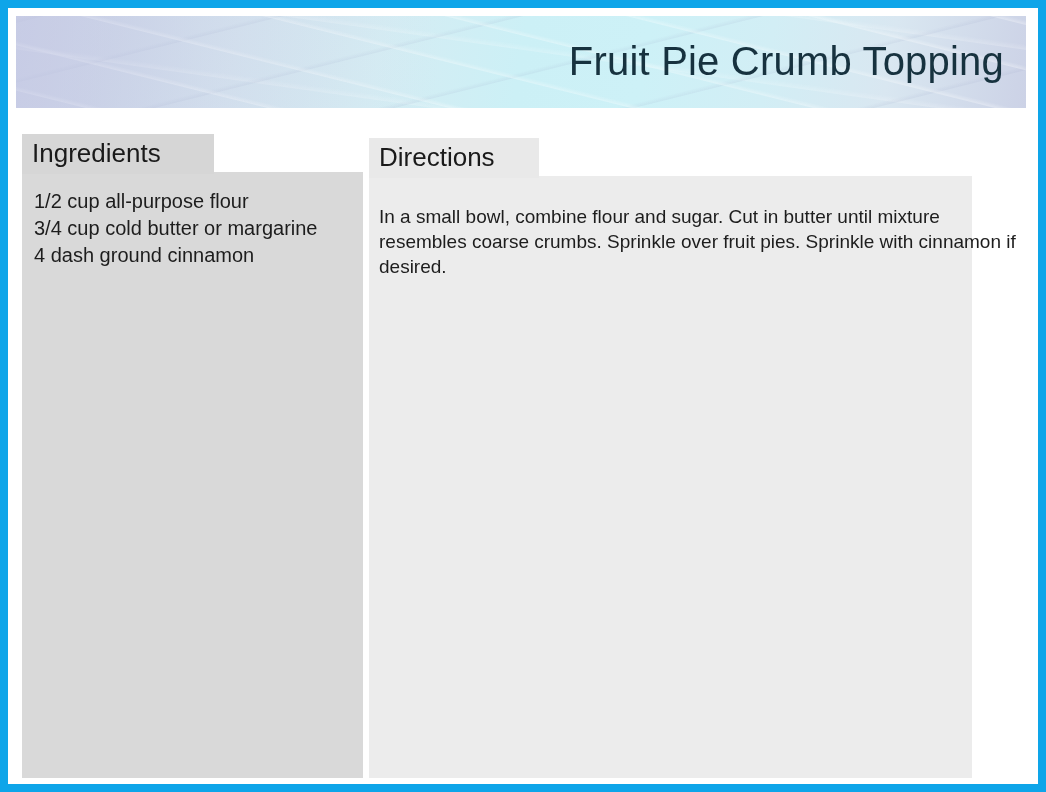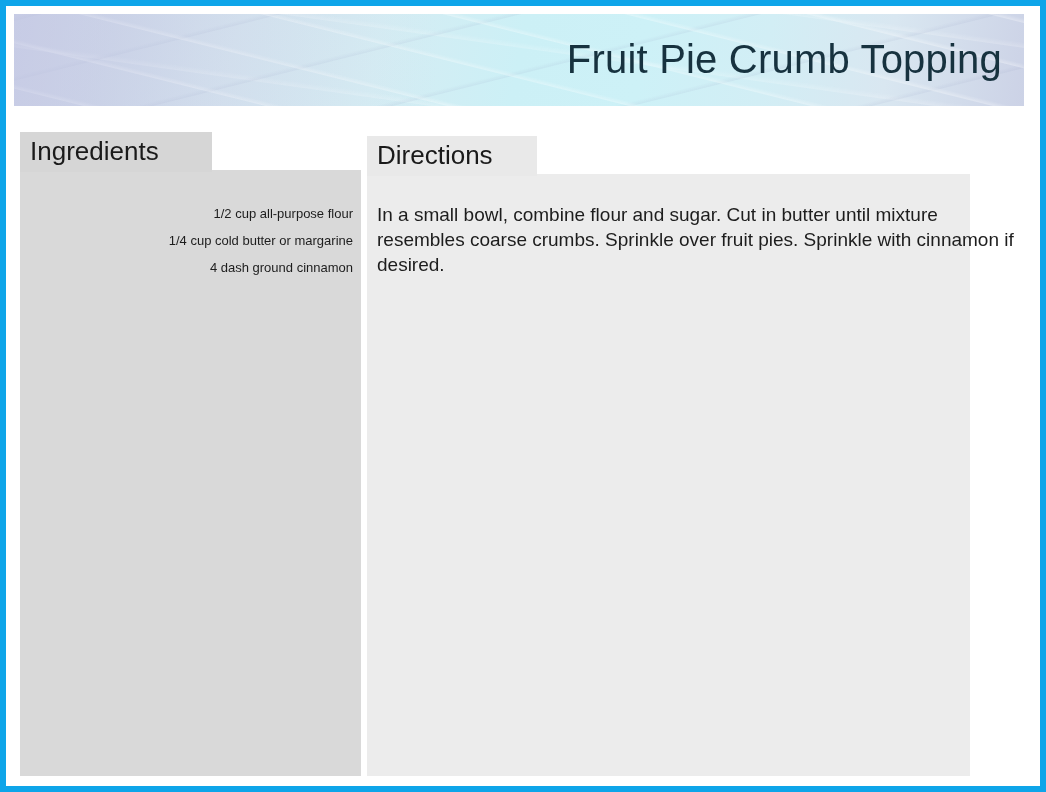--- a/index.html
+++ b/index.html
@@ -14,21 +14,21 @@
     font-family: "Liberation Sans", sans-serif;
     background: #ffffff;
   }
 
   
   #card-frame {
     position: relative;
     width: 1046px;
     height: 792px;
     box-sizing: border-box;
-    border: 6px solid #0ea5e9;
+    border: 8px solid #0ea5e9;
     background: #ffffff;
   }
 
   #card-inner {
     position: absolute;
     left: 0; top: 0;
     width: 1026px;
     height: 772px;
     background: #ffffff;
   }
@@ -135,26 +135,25 @@
     left: 361px;
     top: 168px;
     width: 603px;
     height: 602px;
     background: #ececec;
   }
 
   #ingredients-list {
     position: absolute;
     left: 12px;
-    top: 30px;
+    top: 16px;
     right: 8px;
-    font-size: 13px;
+    font-size: 20px;
     line-height: 27px;
     color: #1d1d1d;
-    text-align: right;
   }
   #ingredients-list .ingredient-line {
     white-space: nowrap;
   }
 
   #directions-text {
     position: absolute;
     left: 10px;
     top: 28px;
     width: 645px;
@@ -273,21 +272,21 @@
         <ellipse cx="190" cy="104" rx="9" ry="31" transform="rotate(-40 190 104)"></ellipse>
         <ellipse cx="262" cy="150" rx="30" ry="6" opacity=".5"></ellipse>
       </g>
     </svg>
 
     <div id="panel-gutter"></div>
 
     <div id="ingredients-panel">
       <div id="ingredients-list">
         <div class="ingredient-line">1/2 cup all-purpose flour</div>
-        <div class="ingredient-line">1/4 cup cold butter or margarine</div>
+        <div class="ingredient-line">3/4 cup cold butter or margarine</div>
         <div class="ingredient-line">4 dash ground cinnamon</div>
       </div>
     </div>
 
     <div id="directions-panel">
       <div id="directions-text">In a small bowl, combine flour and sugar. Cut in butter until mixture resembles coarse crumbs. Sprinkle over fruit pies. Sprinkle with cinnamon if desired.</div>
 
     </div>
 
     <div id="ingredients-tab" class="section-tab">

